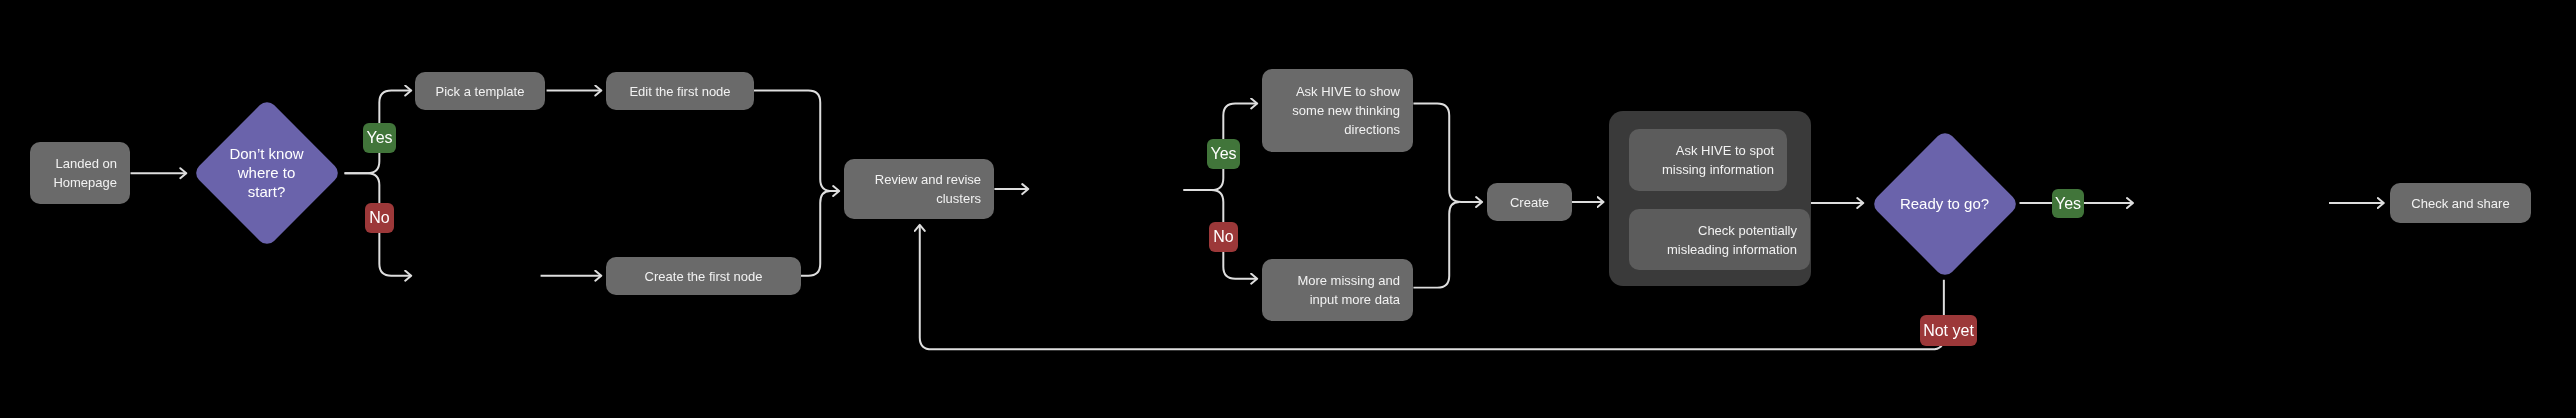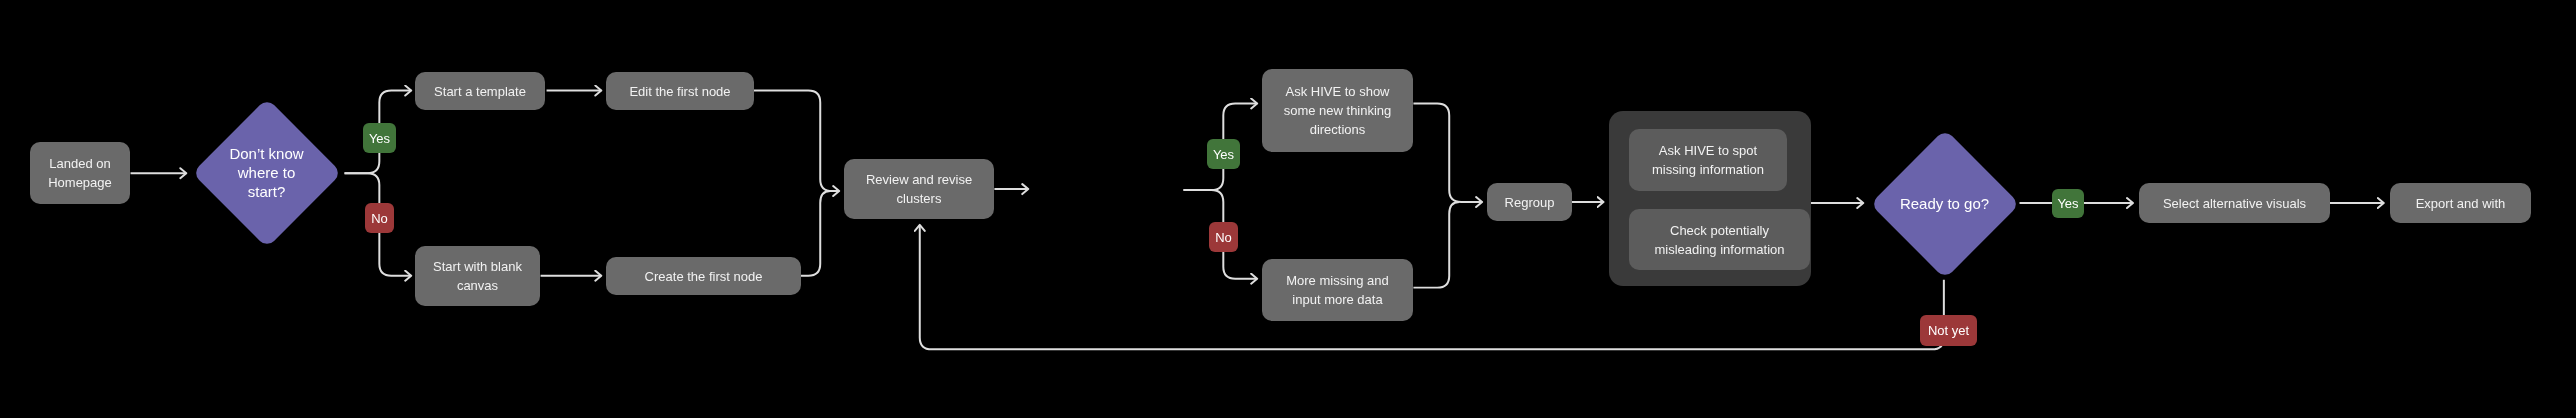--- a/index.html
+++ b/index.html
@@ -6,21 +6,21 @@
   #canvas {
     position:relative; width:2576px; height:418px; background:#000000;
     font-family:"Liberation Sans", sans-serif; overflow:hidden;
   }
   #wires { position:absolute; left:0; top:0; z-index:1; }
   .box {
     position:absolute; z-index:2; box-sizing:border-box;
     background:#6a6a6a; border-radius:10px;
     color:#f2f2f2; font-size:13px; line-height:19px;
     display:flex; align-items:center; justify-content:center;
-    text-align:center; padding:0 13px;
+    text-align:right; padding:0 13px;
   }
   .box.ctr { text-align:center; }
   .group {
     position:absolute; z-index:2; box-sizing:border-box;
     background:#3a3a3a; border-radius:14px; padding:18px 20px;
   }
   .group .box { position:relative; background:#5c5c5c; }
   .diamond { position:absolute; z-index:2; width:151px; height:151px; }
   .diamond .shape {
     position:absolute; left:50%; top:50%; width:106px; height:106px;
@@ -29,21 +29,21 @@
   }
   .diamond .dlabel {
     position:absolute; inset:0; z-index:2; box-sizing:border-box;
     display:flex; align-items:center; justify-content:center;
     text-align:center; color:#ffffff; font-size:15px; line-height:19px;
     padding:0 24px;
   }
   .diamond .dlabel.narrow { padding:0 36px; }
   .badge {
     position:absolute; z-index:3; box-sizing:border-box;
-    border-radius:6px; color:#ffffff; font-size:13px;
+    border-radius:6px; color:#ffffff; font-size:16px;
     display:flex; align-items:center; justify-content:center;
   }
   .badge.green { background:#41753a; }
   .badge.red   { background:#9c3839; }
 </style>
 </head>
 <body>
 
 <div id="canvas">
 
@@ -74,50 +74,48 @@
     </g>
   </svg>
 
   <div class="box" style="left:30px; top:142px; width:100px; height:62px;">Landed on Homepage</div>
 
   <div class="diamond" style="left:191px; top:97px;">
     <div class="shape"></div>
     <div class="dlabel narrow">Don’t know where to start?</div>
   </div>
 
-  <div class="box ctr" style="left:415px; top:72px; width:130px; height:38px;">Start a template</div>
+  <div class="box ctr" style="left:415px; top:72px; width:130px; height:38px;">Pick a template</div>
 
   <div class="box ctr" style="left:606px; top:72px; width:148px; height:38px;">Edit the first node</div>
 
-  <div class="box" style="left:415px; top:246px; width:125px; height:60px;">Start with blank canvas</div>
 
   <div class="box ctr" style="left:606px; top:257px; width:195px; height:38px;">Create the first node</div>
 
   <div class="box" style="left:844px; top:159px; width:150px; height:60px;">Review and revise clusters</div>
 
 
   <div class="box" style="left:1262px; top:69px; width:151px; height:83px;">Ask HIVE to show some new thinking directions</div>
 
   <div class="box" style="left:1262px; top:259px; width:151px; height:62px;">More missing and input more data</div>
 
-  <div class="box ctr" style="left:1487px; top:183px; width:85px; height:38px;">Regroup</div>
+  <div class="box ctr" style="left:1487px; top:183px; width:85px; height:38px;">Create</div>
 
   <div class="group" style="left:1609px; top:111px; width:202px; height:175px;">
     <div class="box" style="width:158px; height:62px; margin-bottom:18px;">Ask HIVE to spot missing information</div>
     <div class="box" style="width:181px; height:61px;">Check potentially misleading information</div>
   </div>
 
   <div class="diamond" style="left:1869px; top:128px;">
     <div class="shape"></div>
     <div class="dlabel">Ready to go?</div>
   </div>
 
-  <div class="box ctr" style="left:2139px; top:183px; width:191px; height:40px;">Select alternative visuals</div>
 
-  <div class="box ctr" style="left:2390px; top:183px; width:141px; height:40px;">Export and with</div>
+  <div class="box ctr" style="left:2390px; top:183px; width:141px; height:40px;">Check and share</div>
 
   <div class="badge green" style="left:363px; top:123px; width:33px; height:30px;">Yes</div>
   <div class="badge red" style="left:365px; top:203px; width:29px; height:30px;">No</div>
   <div class="badge green" style="left:1207px; top:139px; width:33px; height:30px;">Yes</div>
   <div class="badge red" style="left:1209px; top:222px; width:29px; height:30px;">No</div>
   <div class="badge green" style="left:2052px; top:189px; width:32px; height:29px;">Yes</div>
   <div class="badge red" style="left:1920px; top:315px; width:57px; height:31px;">Not yet</div>
 
 </div>
 

